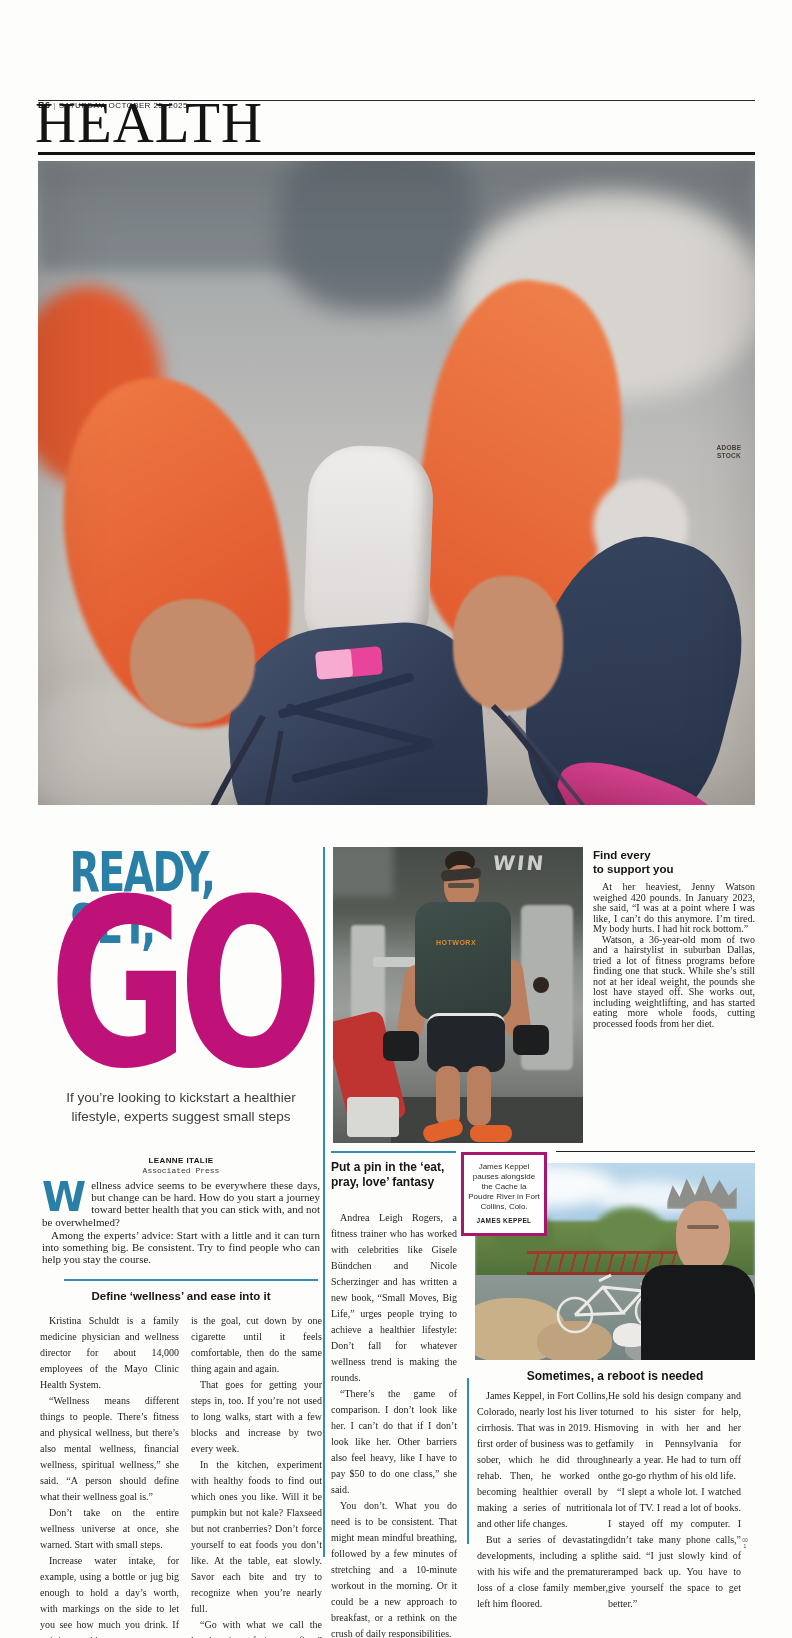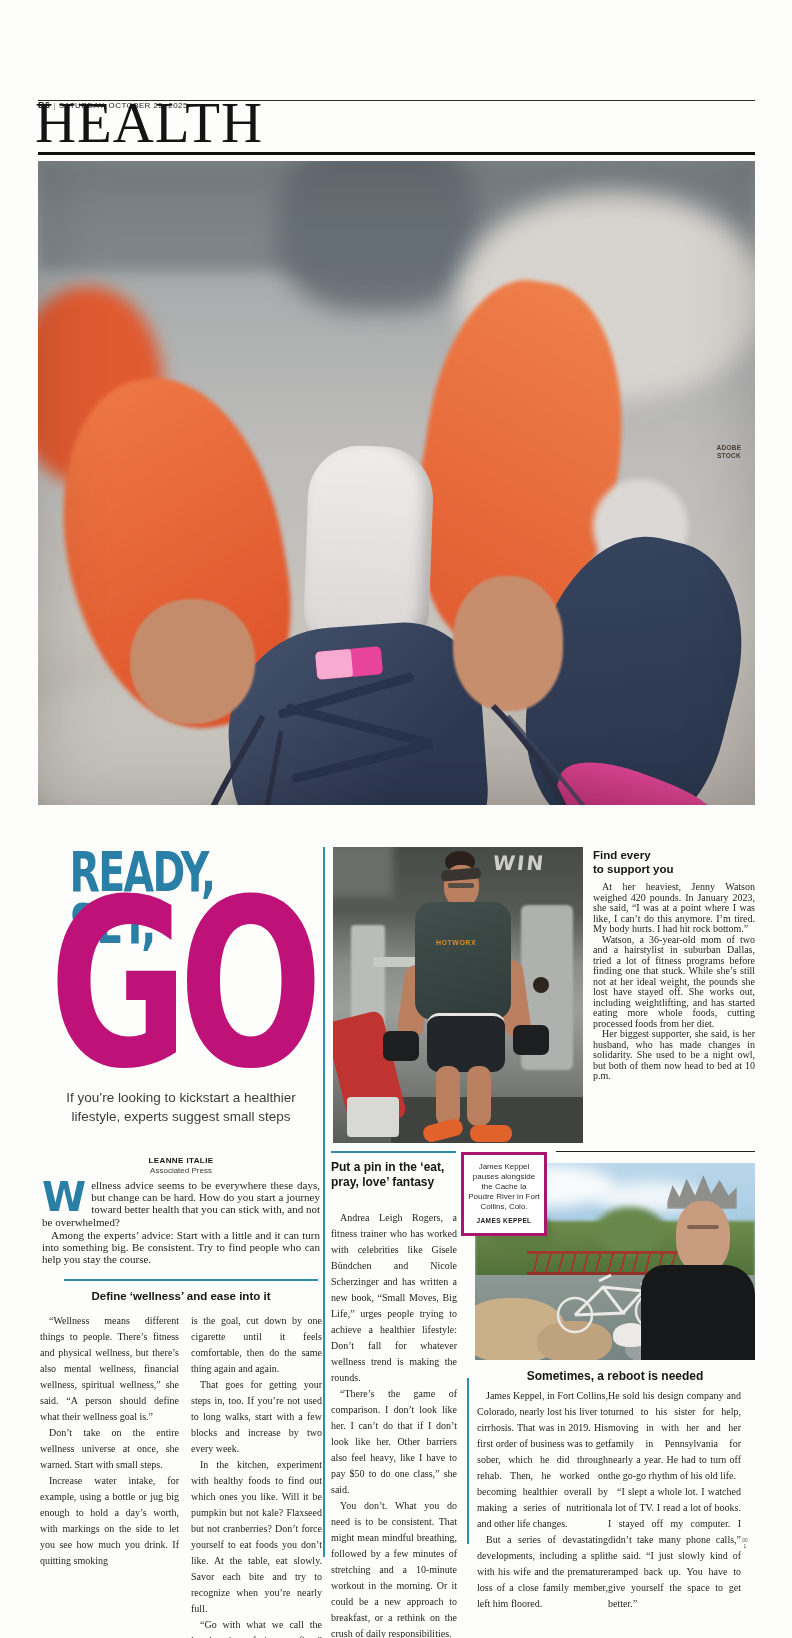--- a/index.html
+++ b/index.html
@@ -52,21 +52,21 @@
   .kicker{left:47px;top:846px;width:282px;text-align:left;}
   .kicker span{display:inline-block;font-family:"DejaVu Sans",sans-serif;font-weight:800;font-size:47px;
                letter-spacing:-2px;color:#2a7fa6;transform:scale(.84,1.18);transform-origin:center top;line-height:44px;}
   .go{left:40px;top:898px;width:282px;text-align:center;}
   .go span{display:inline-block;font-family:"DejaVu Sans",sans-serif;font-weight:800;font-size:170px;
            letter-spacing:-10px;color:#be1278;line-height:128px;transform:scaleY(1.36);transform-origin:center top;}
   .deck{left:44px;top:1088px;width:274px;text-align:center;font-family:"Liberation Sans",sans-serif;
         font-size:13.5px;line-height:19px;color:#3c3c3c;}
   .byline{left:40px;top:1156px;width:282px;text-align:center;font-family:"Liberation Sans",sans-serif;
           font-size:8px;font-weight:bold;letter-spacing:.4px;color:#161616;}
-  .byline-org{left:40px;top:1166px;width:282px;text-align:center;font-family:Liberation Sans, sans-serif;
+  .byline-org{left:40px;top:1166px;width:282px;text-align:center;font-family:Liberation Mono, monospace;
           font-size:8px;color:#3a3a3a;}
   .intro{left:42px;top:1179px;width:278px;font-size:11px;line-height:12.2px;text-align:justify;}
   .intro p{margin:0;}
   .intro p+p{text-indent:9px;margin-top:1px;}
   .dropcap{float:left;font-family:"DejaVu Sans",sans-serif;font-weight:800;font-size:40px;line-height:33px;
            color:#2a7fa6;margin:2px 5px 0 0;}
   
   .sec-head{font-family:"Liberation Sans",sans-serif;font-weight:bold;color:#151515;}
   .body-col{font-size:10px;line-height:16px;text-align:justify;}
   .body-col p{margin:0;text-indent:9px;}
@@ -211,20 +211,21 @@
   <div class="abs byline-org">Associated Press</div>
   <div class="abs intro">
     <p><span class="dropcap">W</span><span>ellness advice seems to be everywhere these days, but change can be hard. How do you start a journey toward better health that you can stick with, and not be overwhelmed?</span></p>
     <p>Among the experts’ advice: Start with a little and it can turn into something big. Be consistent. Try to find people who can help you stay the course.</p>
   </div>
 
   <div class="abs teal-rule define-rule"></div>
   <div class="abs sec-head define-head">Define ‘wellness’ and ease into it</div>
   <div class="abs define-cols body-col">
     <div class="c1">
+      <p>Kristina Schuldt is a family medicine physician and wellness director for about 14,000 employees of the Mayo Clinic Health System.</p>
       <p>“Wellness means different things to people. There’s fitness and physical wellness, but there’s also mental wellness, financial wellness, spiritual wellness,” she said. “A person should define what their wellness goal is.”</p>
       <p>Don’t take on the entire wellness universe at once, she warned. Start with small steps.</p>
       <p>Increase water intake, for example, using a bottle or jug big enough to hold a day’s worth, with markings on the side to let you see how much you drink. If quitting smoking</p>
     </div>
     <div class="c2">
       <p class="noindent">is the goal, cut down by one cigarette until it feels comfortable, then do the same thing again and again.</p>
       <p>That goes for getting your steps in, too. If you’re not used to long walks, start with a few blocks and increase by two every week.</p>
       <p>In the kitchen, experiment with healthy foods to find out which ones you like. Will it be pumpkin but not kale? Flaxseed but not cranberries? Don’t force yourself to eat foods you don’t like. At the table, eat slowly. Savor each bite and try to recognize when you’re nearly full.</p>
       <p>“Go with what we call the low-hanging fruit at first,” Schuldt said.</p>
     </div>
@@ -275,21 +276,20 @@
   <div class="abs find-block">
     <div class="sec-head find-head">
       <span style="display:block">Find every</span>
       <span style="display:block">to support you</span>
     </div>
     <div class="find-text">
       <p>At her heaviest, Jenny Watson weighed 420 pounds. In January 2023, she said, “I was at a point where I was like, I can’t do this anymore. I’m tired. My body hurts. I had hit rock bottom.”</p>
       <p>
         <span>Watson, a 36-year-old mom of two and a hairstylist in suburban Dallas, tried a lot of fitness programs before finding one that stuck. While she’s still not at her ideal weight, the pounds she lost have stayed off. She works out, including weightlifting, and has started eating more whole foods, cutting processed foods from her diet.</span>
       </p>
-      <p>Her biggest supporter, she said, is her husband, who has made changes in solidarity. She used to be a night owl, but both of them now head to bed at 10 p.m.</p>
     </div>
   </div>
 
   <div class="abs reboot-rule"></div>
   <div class="abs" id="keppel-caption">
     <span>James Keppel pauses alongside the Cache la Poudre River in Fort Collins, Colo.</span>
     <span class="caption-credit">JAMES KEPPEL</span>
   </div>
   <div class="abs" id="keppel-photo">
     <div class="sh kp-cloud1"></div>

